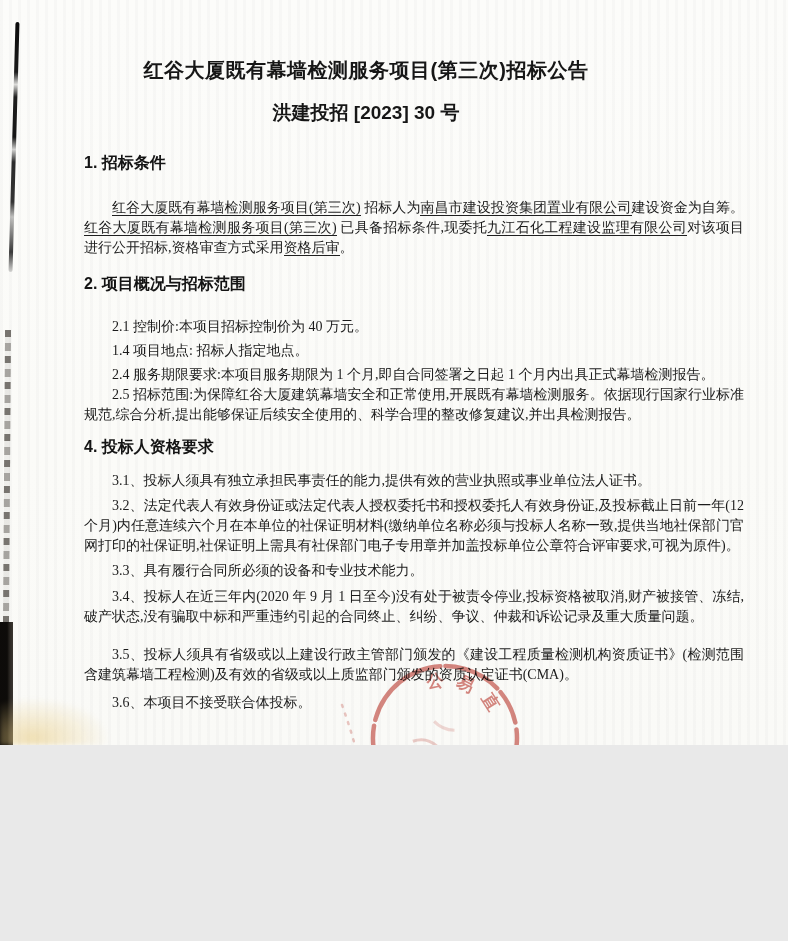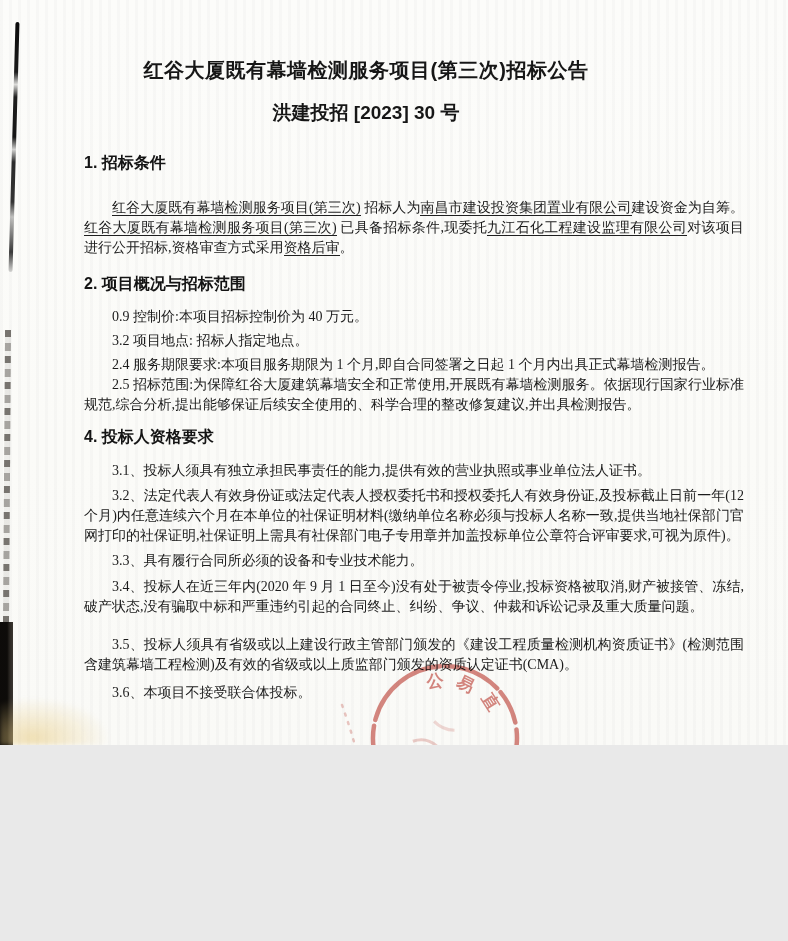--- a/index.html
+++ b/index.html
@@ -13,21 +13,21 @@
     background:repeating-linear-gradient(90deg,rgba(110,110,118,.035) 0 3px,transparent 3px 9px);
   }
   .content{position:absolute;left:84px;top:58px;width:660px;}
   .head{padding-right:96px;text-align:center;}
   .doc-title{font:bold 20px/24px "Liberation Sans",sans-serif;letter-spacing:.5px;margin:0 0 19px;color:#161616;}
   .doc-number{font:bold 19px/24px "Liberation Sans",sans-serif;margin:0 0 28px;color:#161616;}
   .sec-heading{font:bold 16px/20px "Liberation Sans",sans-serif;margin:0;color:#141414;}
   .para{font-size:14px;line-height:20px;margin:0;text-indent:2em;text-align:justify;}
   .u{border-bottom:1.4px solid #1f1f1f;}
   .mb17{margin-bottom:25px}.mb16{margin-bottom:16px}.mb14{margin-bottom:14px}
-  .mb13{margin-bottom:13px}.mb12{margin-bottom:12px}
+  .mb13{margin-bottom:23px}.mb12{margin-bottom:12px}
   .mb6{margin-bottom:6px}.mb5{margin-bottom:5px}.mb4{margin-bottom:4px}
   .mb3{margin-bottom:18px}.mb2{margin-bottom:8px}.mb0{margin-bottom:0}
   
   .artifact{position:absolute;pointer-events:none;}
   .crease-top{
     left:12px;top:22px;width:4px;height:250px;border-radius:2px;transform:rotate(1.6deg);
     background:linear-gradient(to bottom,#0b0b0b 0%,#1c1c1c 20%,rgba(30,30,30,.15) 25%,#1f1f1f 30%,
       #151515 46%,rgba(40,40,40,.2) 51%,#2b2b2b 56%,#333 72%,rgba(60,60,60,.3) 78%,#3a3a3a 92%,rgba(70,70,70,.2) 100%);
   }
   .edge-strip-upper{
@@ -62,22 +62,22 @@
   <div class="content">
     <div class="head">
       <h1 class="doc-title">红谷大厦既有幕墙检测服务项目(第三次)招标公告</h1>
       <div class="doc-number">洪建投招 [2023] 30 号</div>
     </div>
 
     <h2 class="sec-heading mb17">1. 招标条件</h2>
     <p class="para mb16"><span class="u">红谷大厦既有幕墙检测服务项目(第三次)</span><span> 招标人为</span><span class="u">南昌市建设投资集团置业有限公司</span><span>建设资金为自筹。</span><span class="u">红谷大厦既有幕墙检测服务项目(第三次)</span><span> 已具备招标条件,现委托</span><span class="u">九江石化工程建设监理有限公司</span><span>对该项目进行公开招标,资格审查方式采用</span><span class="u">资格后审</span><span>。</span></p>
 
     <h2 class="sec-heading mb13">2. 项目概况与招标范围</h2>
-    <p class="para mb4">0.9 控制价:本项目招标控制价为 40 万元。</p>
-    <p class="para mb4">3.2 项目地点: 招标人指定地点。</p>
+    <p class="para mb4">2.1 控制价:本项目招标控制价为 40 万元。</p>
+    <p class="para mb4">1.4 项目地点: 招标人指定地点。</p>
     <p class="para mb0">2.4 服务期限要求:本项目服务期限为 1 个月,即自合同签署之日起 1 个月内出具正式幕墙检测报告。</p>
     <p class="para mb12">2.5 招标范围:为保障红谷大厦建筑幕墙安全和正常使用,开展既有幕墙检测服务。依据现行国家行业标准规范,综合分析,提出能够保证后续安全使用的、科学合理的整改修复建议,并出具检测报告。</p>
 
     <h2 class="sec-heading mb14">4. 投标人资格要求</h2>
     <p class="para mb5">3.1、投标人须具有独立承担民事责任的能力,提供有效的营业执照或事业单位法人证书。</p>
     <p class="para mb5">3.2、法定代表人有效身份证或法定代表人授权委托书和授权委托人有效身份证,及投标截止日前一年(12 个月)内任意连续六个月在本单位的社保证明材料(缴纳单位名称必须与投标人名称一致,提供当地社保部门官网打印的社保证明,社保证明上需具有社保部门电子专用章并加盖投标单位公章符合评审要求,可视为原件)。</p>
     <p class="para mb6">3.3、具有履行合同所必须的设备和专业技术能力。</p>
     <p class="para mb3">3.4、投标人在近三年内(2020 年 9 月 1 日至今)没有处于被责令停业,投标资格被取消,财产被接管、冻结,破产状态,没有骗取中标和严重违约引起的合同终止、纠纷、争议、仲裁和诉讼记录及重大质量问题。</p>
     <p class="para mb2">3.5、投标人须具有省级或以上建设行政主管部门颁发的《建设工程质量检测机构资质证书》(检测范围含建筑幕墙工程检测)及有效的省级或以上质监部门颁发的资质认定证书(CMA)。</p>
     <p class="para mb0">3.6、本项目不接受联合体投标。</p>

